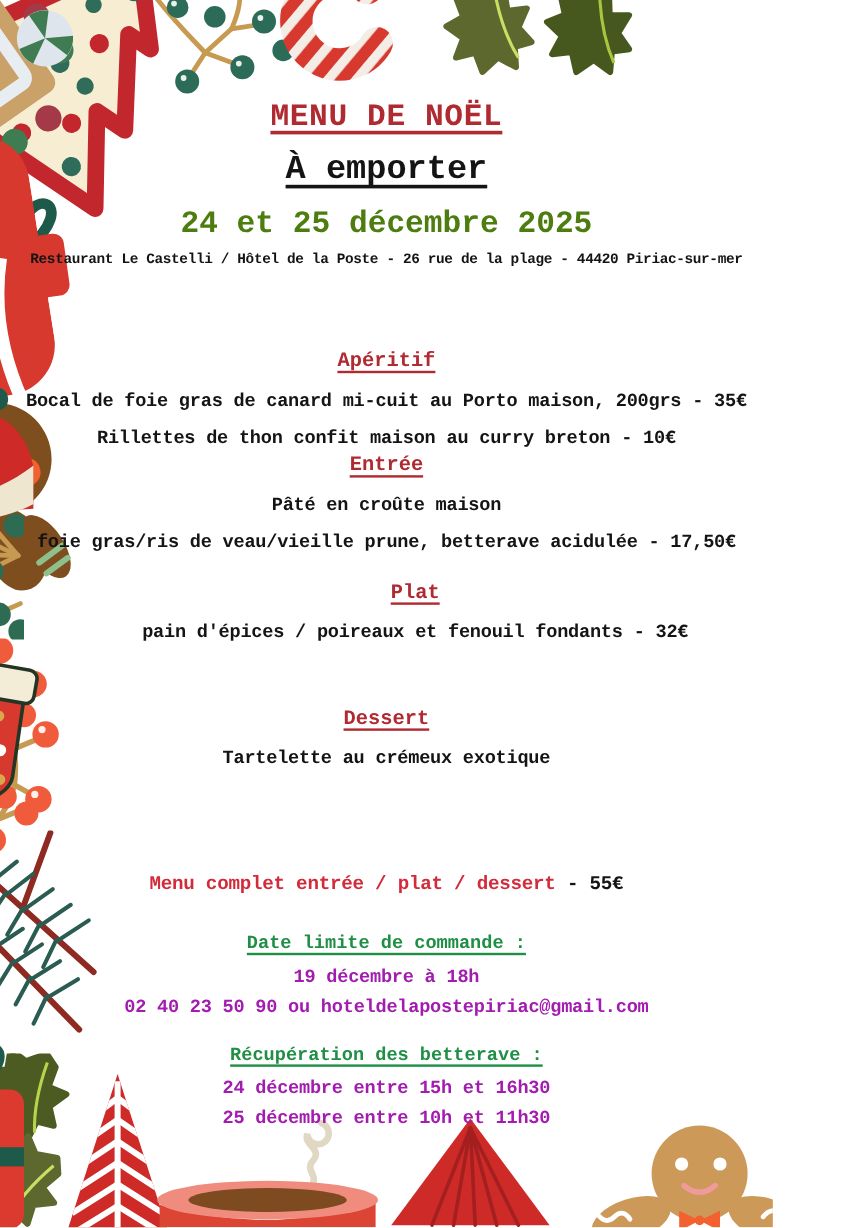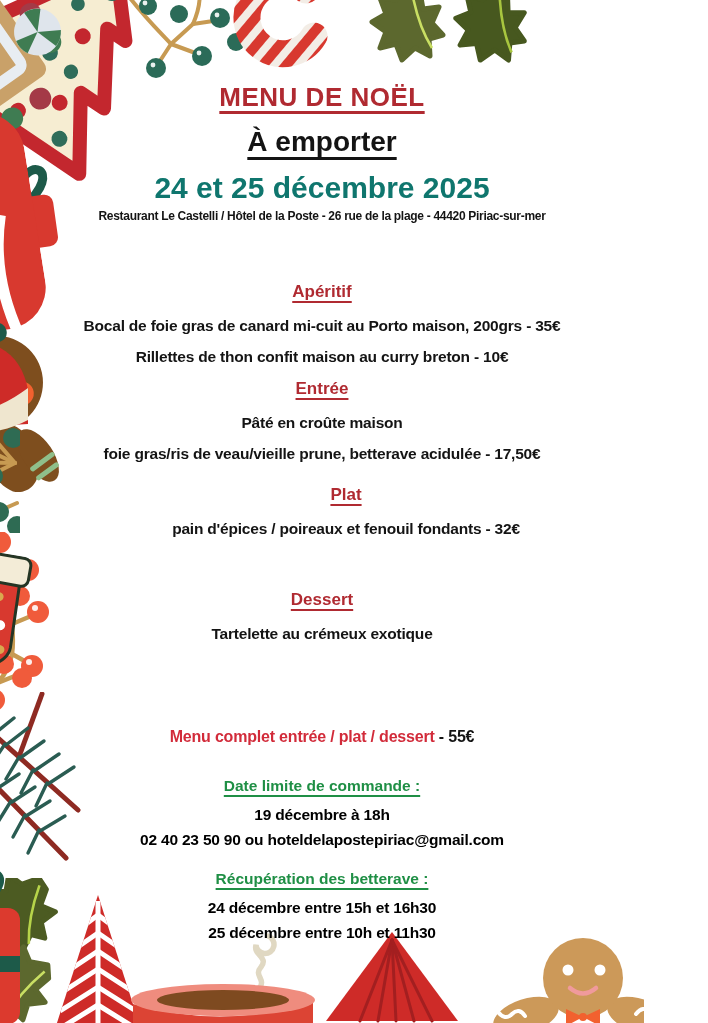--- a/index.html
+++ b/index.html
@@ -1,34 +1,34 @@
 <!DOCTYPE html>
 <html><head>
 <meta charset="utf-8">
 <style>
   html,body{margin:0;padding:0;background:#ffffff;}
   .page{position:relative;width:644px;height:1023px;background:#ffffff;overflow:hidden;
-        font-family:Liberation Sans, sans-serif;font-weight:700;}
+        font-family:Liberation Mono, monospace;font-weight:700;}
   .txt{position:absolute;left:0;right:0;text-align:center;white-space:nowrap;}
   .title{top:82px;font-size:26px;letter-spacing:.5px;color:#B02A31;
          text-decoration:underline;text-decoration-thickness:3px;text-underline-offset:5px;}
   .subtitle{top:126px;font-size:28px;color:#141414;
             text-decoration:underline;text-decoration-thickness:3px;text-underline-offset:6px;}
-  .dates{top:171px;font-size:30px;color:#0f766e;}
+  .dates{top:171px;font-size:26px;color:#4d7c0f;}
   .address{top:209px;font-size:12px;letter-spacing:-0.3px;color:#141414;}
   .section{position:absolute;left:0;right:0;text-align:center;}
   .sec-h{font-size:17px;color:#B02A31;text-decoration:underline;
          text-decoration-thickness:2px;text-underline-offset:4px;margin-bottom:8px;}
   .sec-line{font-size:15.5px;line-height:31px;color:#141414;letter-spacing:-0.2px;white-space:nowrap;}
   .fullmenu{top:702px;font-size:16px;letter-spacing:-0.2px;margin-top:26px;}
   .fullmenu .red-part{color:#D22B3A;}
   .fullmenu .price-part{color:#141414;}
   .green-h{font-size:15.5px;color:#1F8F45;text-decoration:underline;
            text-decoration-thickness:2px;text-underline-offset:4px;margin-bottom:7px;}
-  .info-line{font-size:15.5px;line-height:25px;color:#000000;letter-spacing:-0.2px;white-space:nowrap;}
+  .info-line{font-size:15.5px;line-height:25px;color:#a21caf;letter-spacing:-0.2px;white-space:nowrap;}
   .dec{position:absolute;pointer-events:none;}
   .dec svg{display:block;}
 </style>
 </head>
 <body>
 
 <div class="page">
 
   <div class="dec">
 
@@ -420,21 +420,21 @@
       </svg>
     </div>
 
   </div>
 
   <div class="txt title">MENU DE NOËL</div>
   <div class="txt subtitle">À emporter</div>
   <div class="txt dates">24 et 25 décembre 2025</div>
   <div class="txt address">Restaurant Le Castelli  / Hôtel de la Poste - 26 rue de la plage - 44420 Piriac-sur-mer</div>
 
-  <div class="section" style="top:282px;">
+  <div class="section" style="top:292px;">
     <div class="sec-h">Apéritif</div>
     <div class="sec-line">Bocal de foie gras de canard mi-cuit au Porto maison, 200grs - 35€</div>
     <div class="sec-line">Rillettes de thon confit maison au curry breton  - 10€</div>
   </div>
 
   <div class="section" style="top:379px;">
     <div class="sec-h">Entrée</div>
     <div class="sec-line">Pâté en croûte maison</div>
     <div class="sec-line">foie gras/ris de veau/vieille prune, betterave acidulée - 17,50€</div>
   </div>

